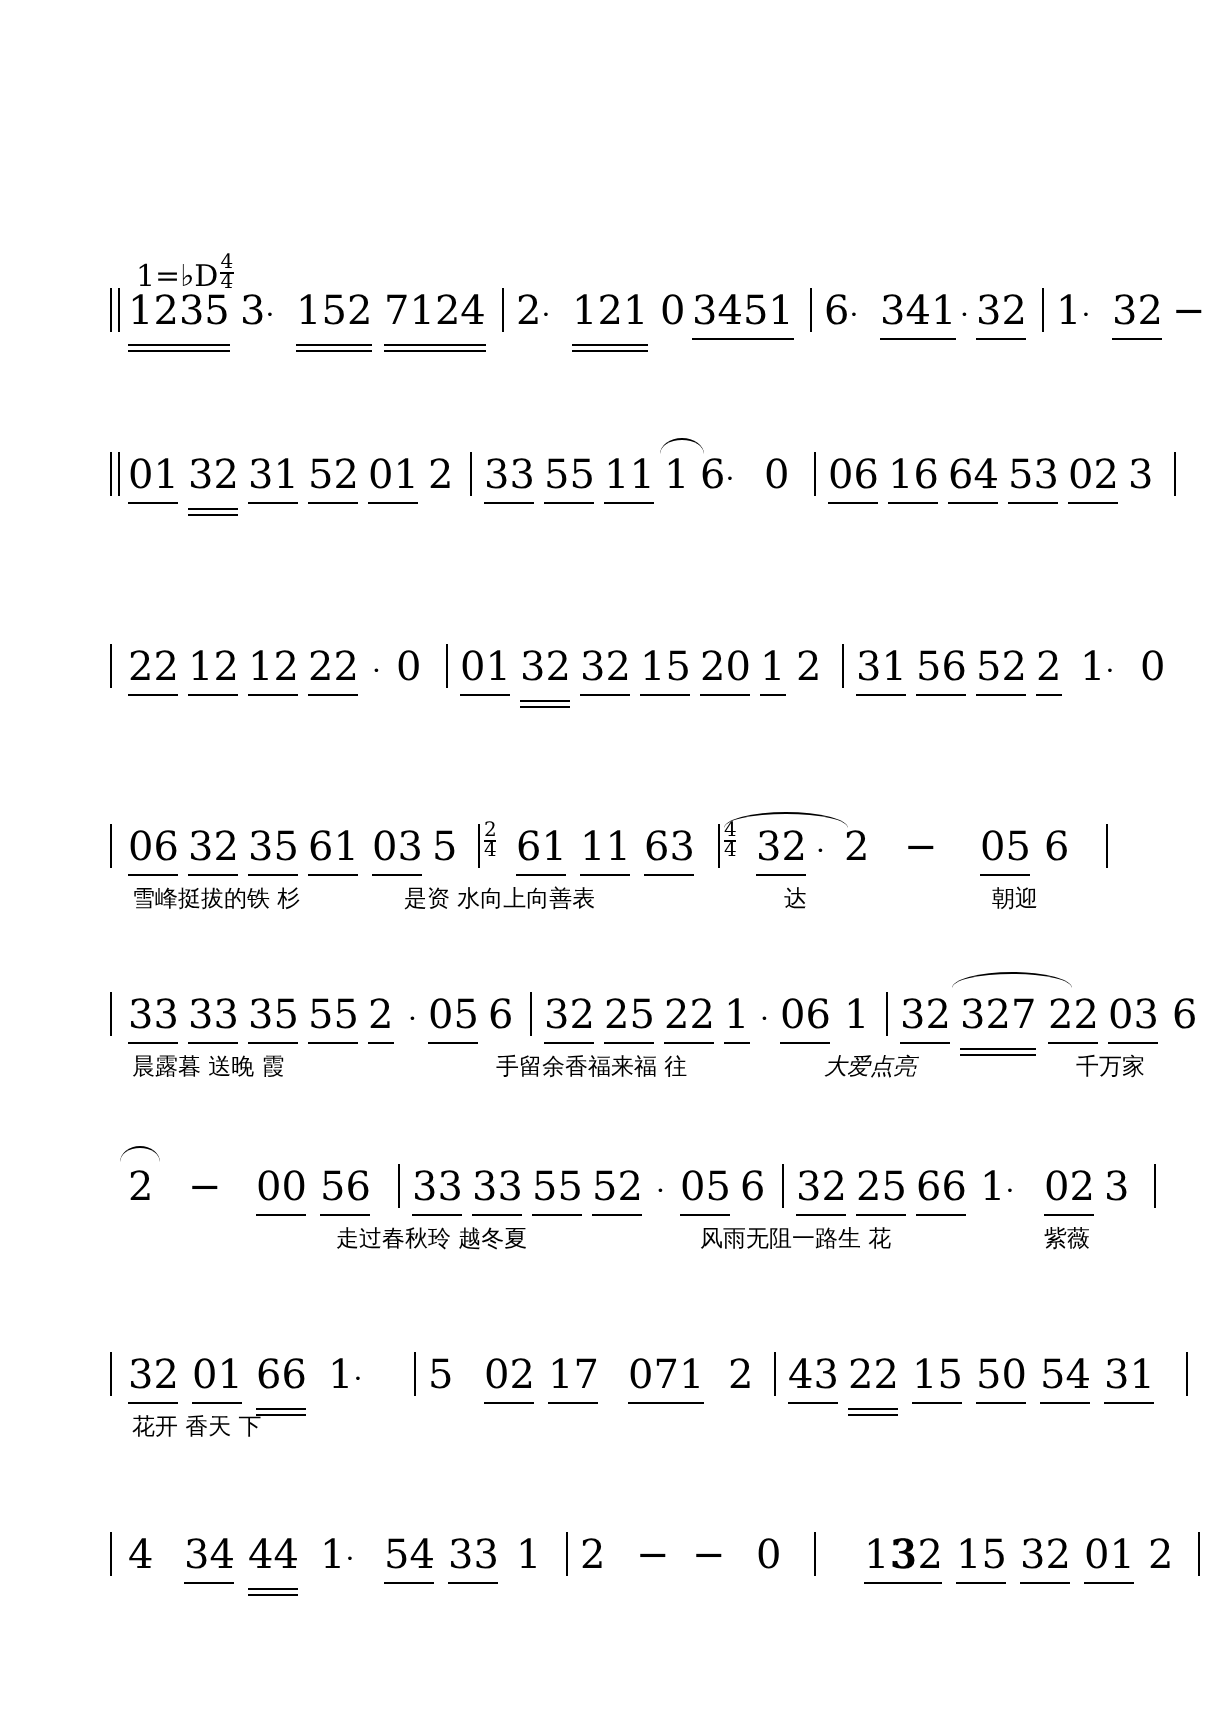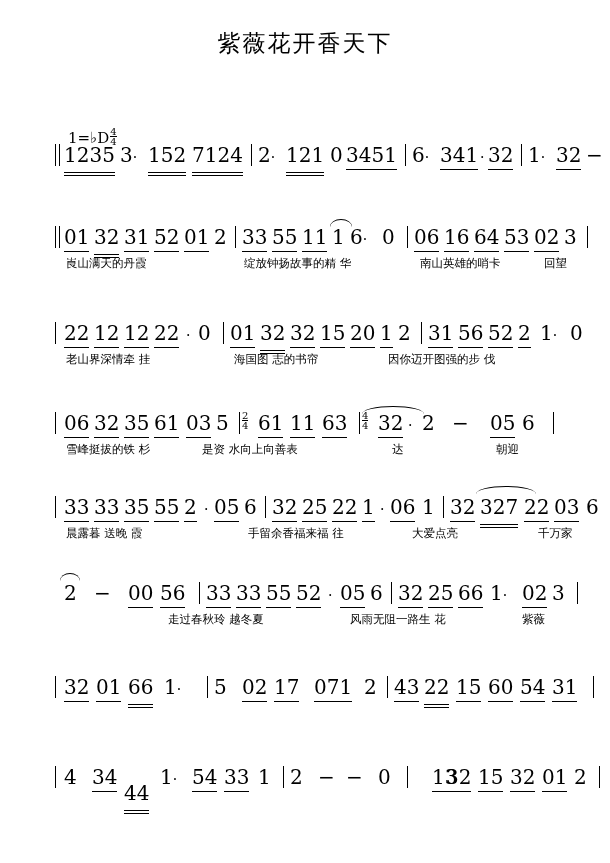--- a/index.html
+++ b/index.html
@@ -136,21 +136,20 @@
     top: -1px;
   }
   .meterin .num, .meterin .den { display: block; }
   .meterin .den { border-top: 1px solid #000; }
 </style>
 </head>
 <body>
 
 <div class="page">
 
-  <div class="title">紫薇花开香天下</div>
 
 
   <div class="keysig">
     <span>1=♭D</span>
     <span class="frac">
       <span class="num">4</span>
       <span class="den" style="border-top:1px solid #000;">4</span>
     </span>
   </div>
 
@@ -200,26 +199,20 @@
       <span class="n" style="left:330px; top:2px;">0</span>
       <span class="bar" style="position:absolute; left:352px; top:4px;"></span>
       <span class="n u1" style="left:362px; top:2px;">06</span>
       <span class="n u1" style="left:392px; top:2px;">16</span>
       <span class="n u1" style="left:422px; top:2px;">64</span>
       <span class="n u1" style="left:452px; top:2px;">53</span>
       <span class="n u1" style="left:482px; top:2px;">02</span>
       <span class="n" style="left:512px; top:2px;">3</span>
       <span class="bar" style="position:absolute; left:532px; top:4px;"></span>
     </div>
-    <div class="lyrics">
-      <span style="left:14px;">崀山满天的丹霞</span>
-      <span style="left:192px;">绽放钟扬故事的精  华</span>
-      <span style="left:368px;">南山英雄的哨卡</span>
-      <span style="left:492px;">回望</span>
-    </div>
   </div>
 
   <div class="system" style="top:318px;">
     <div class="notes">
       <span class="n u1" style="left:12px; top:2px;">22</span>
       <span class="n u1" style="left:42px; top:2px;">12</span>
       <span class="n u1" style="left:72px; top:2px;">12</span>
       <span class="n u1" style="left:102px; top:2px;">22</span>
       <span class="n" style="left:134px; top:2px;"><span style="font-size:14px;">·</span></span>
       <span class="n" style="left:146px; top:2px;">0</span>
@@ -232,25 +225,20 @@
       <span class="n u1" style="left:328px; top:2px;">1</span>
       <span class="n" style="left:346px; top:2px;">2</span>
       <span class="bar" style="position:absolute; left:366px; top:4px;"></span>
       <span class="n u1" style="left:376px; top:2px;">31</span>
       <span class="n u1" style="left:406px; top:2px;">56</span>
       <span class="n u1" style="left:436px; top:2px;">52</span>
       <span class="n u1" style="left:466px; top:2px;">2</span>
       <span class="n" style="left:488px; top:2px;">1<span style="font-size:14px;">·</span></span>
       <span class="n" style="left:518px; top:2px;">0</span>
       <span class="bar" style="position:absolute; left:0px; top:4px;"></span>
-    </div>
-    <div class="lyrics">
-      <span style="left:14px;">老山界深情牵  挂</span>
-      <span style="left:182px;">海国图 志的书帘</span>
-      <span style="left:336px;">因你迈开图强的步  伐</span>
     </div>
   </div>
 
   <div class="system" style="top:408px;">
     <div class="notes">
       <span class="n u1" style="left:12px; top:2px;">06</span>
       <span class="n u1" style="left:42px; top:2px;">32</span>
       <span class="n u1" style="left:72px; top:2px;">35</span>
       <span class="n u1" style="left:102px; top:2px;">61</span>
       <span class="n u1" style="left:134px; top:2px;">03</span>
@@ -310,21 +298,21 @@
       <span class="n u1" style="left:472px; top:2px;">22</span>
       <span class="n u1" style="left:502px; top:2px;">03</span>
       <span class="n" style="left:534px; top:2px;">6</span>
       <span class="tie" style="left:424px; top:-6px; width:60px;"></span>
       <span class="bar" style="position:absolute; left:0px; top:4px;"></span>
 
     </div>
     <div class="lyrics">
       <span style="left:14px;">晨露暮  送晚 霞</span>
       <span style="left:196px;">手留余香福来福 往</span>
-      <span style="left:360px;">大爱点亮</span>
+      <span style="left:360px;font-style:italic;">大爱点亮</span>
       <span style="left:486px;">千万家</span>
     </div>
   </div>
 
   <div class="system" style="top:578px;">
     <div class="notes">
       <span class="n" style="left:12px; top:2px;">2</span>
       <span class="tie" style="left:8px; top:-5px; width:20px;"></span>
       <span class="n" style="left:42px; top:2px;">−</span>
       <span class="n u1" style="left:76px; top:2px;">00</span>
@@ -362,33 +350,36 @@
       <span class="bar" style="position:absolute; left:152px; top:4px;"></span>
       <span class="n" style="left:162px; top:2px;">5</span>
       <span class="n u1" style="left:190px; top:2px;">02</span>
       <span class="n u1" style="left:222px; top:2px;">17</span>
       <span class="n u1" style="left:262px; top:2px;">071</span>
       <span class="n" style="left:312px; top:2px;">2</span>
       <span class="bar" style="position:absolute; left:332px; top:4px;"></span>
       <span class="n u1" style="left:342px; top:2px;">43</span>
       <span class="n u2" style="left:372px; top:2px;">22</span>
       <span class="n u1" style="left:404px; top:2px;">15</span>
-      <span class="n u1" style="left:436px; top:2px;">60</span>
+      <span class="n u1" style="left:436px; top:2px;">50</span>
       <span class="n u1" style="left:468px; top:2px;">54</span>
       <span class="n u1" style="left:500px; top:2px;">31</span>
       <span class="bar" style="position:absolute; left:0px; top:4px;"></span>
       <span class="bar" style="position:absolute; left:538px; top:4px;"></span>
     </div>
+    <div class="lyrics">
+      <span style="left:14px;">花开  香天  下</span>
+    </div>
   </div>
 
   <div class="system" style="top:762px;">
     <div class="notes">
       <span class="n" style="left:12px; top:2px;">4</span>
       <span class="n u1" style="left:40px; top:2px;">34</span>
-      <span class="n u2" style="left:72px; top:18px;">44</span>
+      <span class="n u2" style="left:72px; top:2px;">44</span>
       <span class="n" style="left:108px; top:2px;">1<span style="font-size:14px;">·</span></span>
       <span class="n u1" style="left:140px; top:2px;">54</span>
       <span class="n u1" style="left:172px; top:2px;">33</span>
       <span class="n" style="left:206px; top:2px;">1</span>
       <span class="bar" style="position:absolute; left:228px; top:4px;"></span>
       <span class="n" style="left:238px; top:2px;">2</span>
       <span class="n" style="left:266px; top:2px;">−</span>
       <span class="n" style="left:294px; top:2px;">−</span>
       <span class="n" style="left:326px; top:2px;">0</span>
       <span class="bar" style="position:absolute; left:352px; top:4px;"></span>

